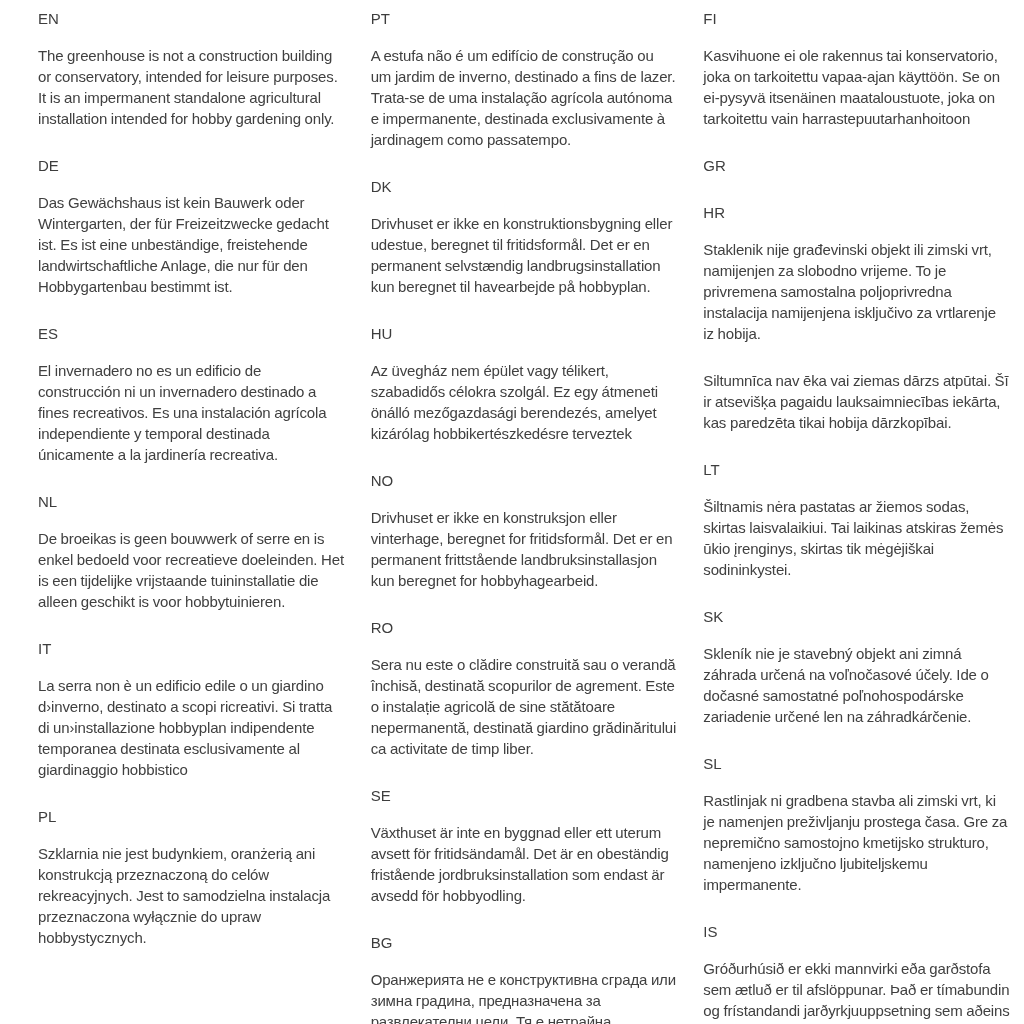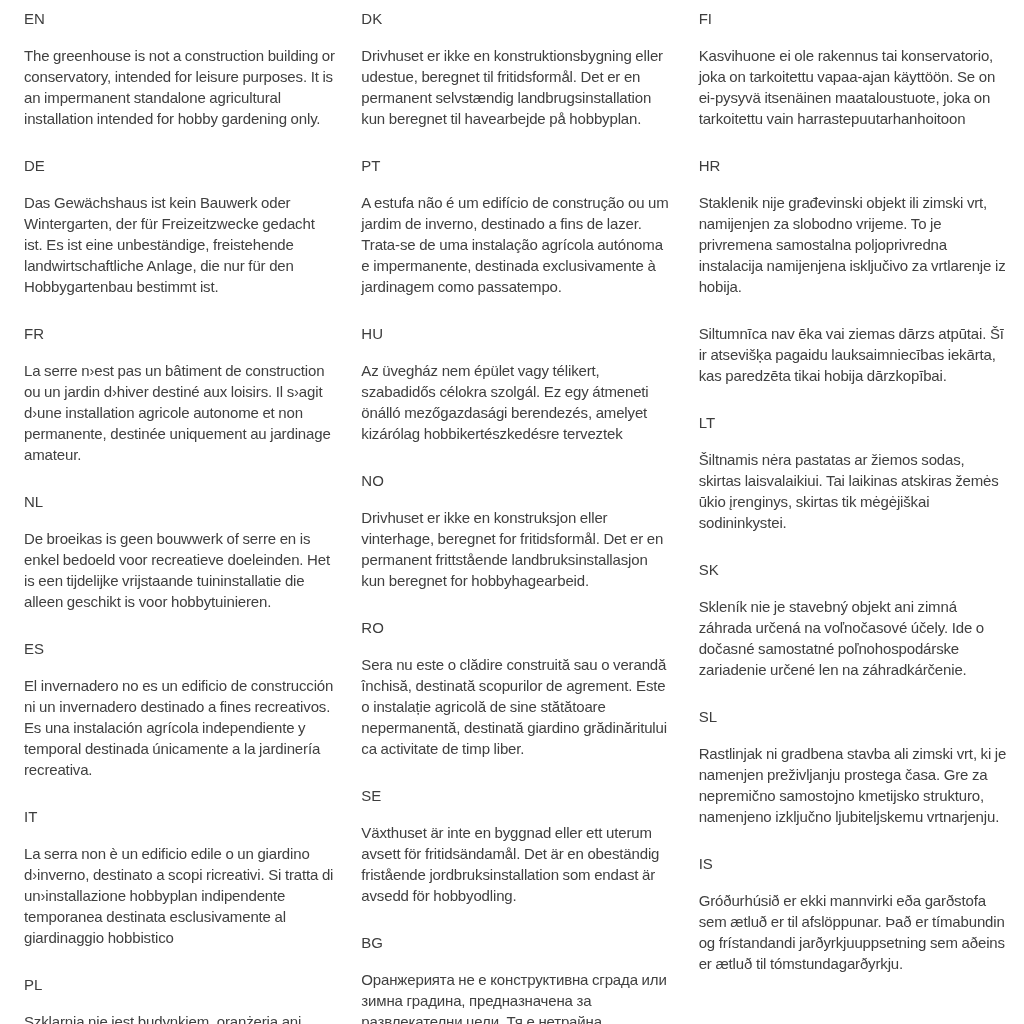--- a/index.html
+++ b/index.html
@@ -10,21 +10,21 @@
   body {
     width: 1024px;
     height: 1024px;
     overflow: hidden;
     font-family: "Liberation Sans", sans-serif;
   }
   .page {
     box-sizing: border-box;
     width: 1024px;
     height: 1024px;
-    padding: 8px 14px 8px 24px;
+    padding: 8px 14px 8px 38px;
     display: grid;
     grid-template-columns: 1fr 1fr 1fr;
     column-gap: 26px;
     background: #ffffff;
   }
   .col {
     display: block;
     min-width: 0;
   }
   .section {
@@ -52,48 +52,44 @@
   <div class="col">
       <div class="section">
         <div class="code">EN</div>
         <div class="body-text">The greenhouse is not a construction building or conservatory, intended for leisure purposes. It is an impermanent standalone agricultural installation intended for hobby gardening only.</div>
       </div>
       <div class="section">
         <div class="code">DE</div>
         <div class="body-text">Das Gewächshaus ist kein Bauwerk oder Wintergarten, der für Freizeitzwecke gedacht ist. Es ist eine unbeständige, freistehende landwirtschaftliche Anlage, die nur für den Hobbygartenbau bestimmt ist.</div>
       </div>
       <div class="section">
-        <div class="code">FR</div>
-        <div class="body-text">La serre n›est pas un bâtiment de construction ou un jardin d›hiver destiné aux loisirs. Il s›agit d›une installation agricole autonome et non permanente, destinée uniquement au jardinage amateur.</div>
+        <div class="code">ES</div>
+        <div class="body-text">El invernadero no es un edificio de construcción ni un invernadero destinado a fines recreativos. Es una instalación agrícola independiente y temporal destinada únicamente a la jardinería recreativa.</div>
       </div>
       <div class="section">
         <div class="code">NL</div>
         <div class="body-text">De broeikas is geen bouwwerk of serre en is enkel bedoeld voor recreatieve doeleinden. Het is een tijdelijke vrijstaande tuininstallatie die alleen geschikt is voor hobbytuinieren.</div>
-      </div>
-      <div class="section">
-        <div class="code">ES</div>
-        <div class="body-text">El invernadero no es un edificio de construcción ni un invernadero destinado a fines recreativos. Es una instalación agrícola independiente y temporal destinada únicamente a la jardinería recreativa.</div>
       </div>
       <div class="section">
         <div class="code">IT</div>
         <div class="body-text">La serra non è un edificio edile o un giardino d›inverno, destinato a scopi ricreativi. Si tratta di un›installazione hobbyplan indipendente temporanea destinata esclusivamente al giardinaggio hobbistico</div>
       </div>
       <div class="section">
         <div class="code">PL</div>
         <div class="body-text">Szklarnia nie jest budynkiem, oranżerią ani konstrukcją przeznaczoną do celów rekreacyjnych. Jest to samodzielna instalacja przeznaczona wyłącznie do upraw hobbystycznych.</div>
       </div>
     </div>
   <div class="col">
       <div class="section">
+        <div class="code">PT</div>
+        <div class="body-text">A estufa não é um edifício de construção ou um jardim de inverno, destinado a fins de lazer. Trata-se de uma instalação agrícola autónoma e impermanente, destinada exclusivamente à jardinagem como passatempo.</div>
+      </div>
+      <div class="section">
         <div class="code">DK</div>
         <div class="body-text">Drivhuset er ikke en konstruktionsbygning eller udestue, beregnet til fritidsformål. Det er en permanent selvstændig landbrugsinstallation kun beregnet til havearbejde på hobbyplan.</div>
-      </div>
-      <div class="section">
-        <div class="code">PT</div>
-        <div class="body-text">A estufa não é um edifício de construção ou um jardim de inverno, destinado a fins de lazer. Trata-se de uma instalação agrícola autónoma e impermanente, destinada exclusivamente à jardinagem como passatempo.</div>
       </div>
       <div class="section">
         <div class="code">HU</div>
         <div class="body-text">Az üvegház nem épület vagy télikert, szabadidős célokra szolgál. Ez egy átmeneti önálló mezőgazdasági berendezés, amelyet kizárólag hobbikertészkedésre terveztek</div>
       </div>
       <div class="section">
         <div class="code">NO</div>
         <div class="body-text">Drivhuset er ikke en konstruksjon eller vinterhage, beregnet for fritidsformål. Det er en permanent frittstående landbruksinstallasjon kun beregnet for hobbyhagearbeid.</div>
       </div>
       <div class="section">
@@ -111,38 +107,39 @@
       <div class="section">
         <div class="code">EE</div>
       </div>
     </div>
   <div class="col">
       <div class="section">
         <div class="code">FI</div>
         <div class="body-text">Kasvihuone ei ole rakennus tai konservatorio, joka on tarkoitettu vapaa-ajan käyttöön. Se on ei-pysyvä itsenäinen maataloustuote, joka on tarkoitettu vain harrastepuutarhanhoitoon</div>
       </div>
       <div class="section">
+        <div class="code">GR</div>
       </div>
       <div class="section">
         <div class="code">HR</div>
         <div class="body-text">Staklenik nije građevinski objekt ili zimski vrt, namijenjen za slobodno vrijeme. To je privremena samostalna poljoprivredna instalacija namijenjena isključivo za vrtlarenje iz hobija.</div>
       </div>
       <div class="section">
         <div class="body-text">Siltumnīca nav ēka vai ziemas dārzs atpūtai. Šī ir atsevišķa pagaidu lauksaimniecības iekārta, kas paredzēta tikai hobija dārzkopībai.</div>
       </div>
       <div class="section">
         <div class="code">LT</div>
         <div class="body-text">Šiltnamis nėra pastatas ar žiemos sodas, skirtas laisvalaikiui. Tai laikinas atskiras žemės ūkio įrenginys, skirtas tik mėgėjiškai sodininkystei.</div>
       </div>
       <div class="section">
         <div class="code">SK</div>
         <div class="body-text">Skleník nie je stavebný objekt ani zimná záhrada určená na voľnočasové účely. Ide o dočasné samostatné poľnohospodárske zariadenie určené len na záhradkárčenie.</div>
       </div>
       <div class="section">
         <div class="code">SL</div>
-        <div class="body-text">Rastlinjak ni gradbena stavba ali zimski vrt, ki je namenjen preživljanju prostega časa. Gre za nepremično samostojno kmetijsko strukturo, namenjeno izključno ljubiteljskemu vrtnarjenju.</div>
+        <div class="body-text">Rastlinjak ni gradbena stavba ali zimski vrt, ki je namenjen preživljanju prostega časa. Gre za nepremično samostojno kmetijsko strukturo, namenjeno izključno ljubiteljskemu impermanente.</div>
       </div>
       <div class="section">
         <div class="code">IS</div>
         <div class="body-text">Gróðurhúsið er ekki mannvirki eða garðstofa sem ætluð er til afslöppunar. Það er tímabundin og frístandandi jarðyrkjuuppsetning sem aðeins er ætluð til tómstundagarðyrkju.</div>
       </div>
     </div>
 </div>
 
 </body></html>

